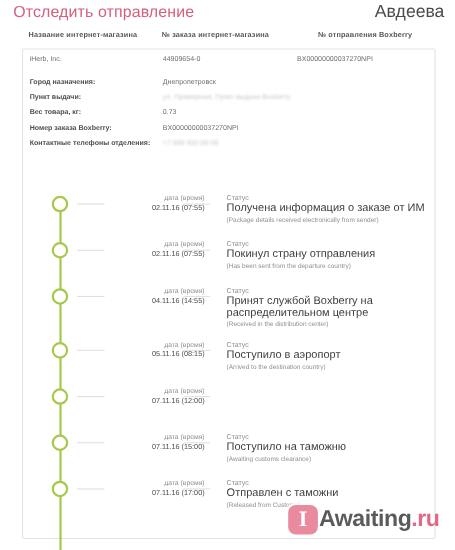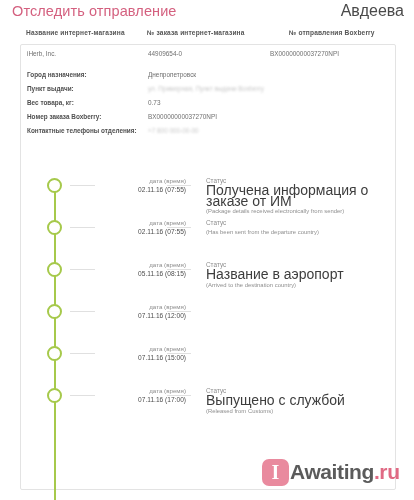--- a/index.html
+++ b/index.html
@@ -91,21 +91,21 @@
   .dash.r{left:146px;width:24px;}
   .date-col{
     position:absolute;left:60px;top:3px;width:105px;text-align:right;
   }
   .date-lbl{font-size:6.2px;color:#8d8d8d;line-height:9px;}
   .date-val{font-size:6.6px;color:#4d4d4d;line-height:10px;}
   .status-col{
     position:absolute;left:185px;top:3px;width:185px;
   }
   .st-lbl{font-size:6.4px;color:#8d8d8d;line-height:9px;}
-  .st-ru{font-size:14px;color:#3d3d3d;line-height:10.5px;}
+  .st-ru{font-size:10px;color:#3d3d3d;line-height:10.5px;}
   .st-en{font-size:5.9px;color:#8f8f8f;line-height:9px;margin-top:1px;}
 
   
   .wm{
     position:absolute;left:262px;top:455px;width:146px;height:34px;
     display:flex;align-items:center;
   }
   .wm-badge{
     width:27px;height:27px;border-radius:7px;
     background:#e98a9e;color:#fff;
@@ -186,66 +186,86 @@
           <div class="tl-item">
             <div class="dot"></div>
             <div class="dash l"></div>
             <div class="dash r"></div>
             <div class="date-col">
               <div class="date-lbl">дата (время)</div>
               <div class="date-val">02.11.16 (07:55)</div>
             </div>
             <div class="status-col">
               <div class="st-lbl">Статус</div>
+              <div class="st-ru">Покинул страну отправления</div>
               <div class="st-en">(Has been sent from the departure country)</div>
             </div>
           </div>
+          <div class="tl-item" style="height: 49px;">
+            <div class="dot"></div>
+            <div class="dash l"></div>
+            <div class="dash r"></div>
+            <div class="date-col">
+              <div class="date-lbl">дата (время)</div>
+              <div class="date-val">04.11.16 (14:55)</div>
+            </div>
+            <div class="status-col">
+              <div class="st-lbl">Статус</div>
+              <div class="st-ru">Принят службой Boxberry  на распределительном центре</div>
+              <div class="st-en">(Received  in the distribution center)</div>
+            </div>
+          </div>
           <div class="tl-item">
             <div class="dot"></div>
             <div class="dash l"></div>
             <div class="dash r"></div>
             <div class="date-col">
               <div class="date-lbl">дата (время)</div>
               <div class="date-val">05.11.16 (08:15)</div>
             </div>
             <div class="status-col">
               <div class="st-lbl">Статус</div>
-              <div class="st-ru">Название в аэропорт</div>
+              <div class="st-ru">Поступило в аэропорт</div>
               <div class="st-en">(Arrived to the destination country)</div>
             </div>
           </div>
           <div class="tl-item">
             <div class="dot"></div>
             <div class="dash l"></div>
             <div class="dash r"></div>
             <div class="date-col">
               <div class="date-lbl">дата (время)</div>
               <div class="date-val">07.11.16 (12:00)</div>
             </div>
           </div>
           <div class="tl-item">
             <div class="dot"></div>
             <div class="dash l"></div>
             <div class="dash r"></div>
             <div class="date-col">
               <div class="date-lbl">дата (время)</div>
               <div class="date-val">07.11.16 (15:00)</div>
             </div>
+            <div class="status-col">
+              <div class="st-lbl">Статус</div>
+              <div class="st-ru">Поступило на таможню</div>
+              <div class="st-en">(Awaiting customs clearance)</div>
+            </div>
           </div>
           <div class="tl-item">
             <div class="dot"></div>
             <div class="dash l"></div>
             <div class="dash r"></div>
             <div class="date-col">
               <div class="date-lbl">дата (время)</div>
               <div class="date-val">07.11.16 (17:00)</div>
             </div>
             <div class="status-col">
               <div class="st-lbl">Статус</div>
-              <div class="st-ru">Выпущено с службой</div>
+              <div class="st-ru">Отправлен с таможни</div>
               <div class="st-en">(Released from Customs)</div>
             </div>
           </div>
         </div>
     </div>
 
   </div>
 
   <div class="wm">
     <div class="wm-badge">I</div>

